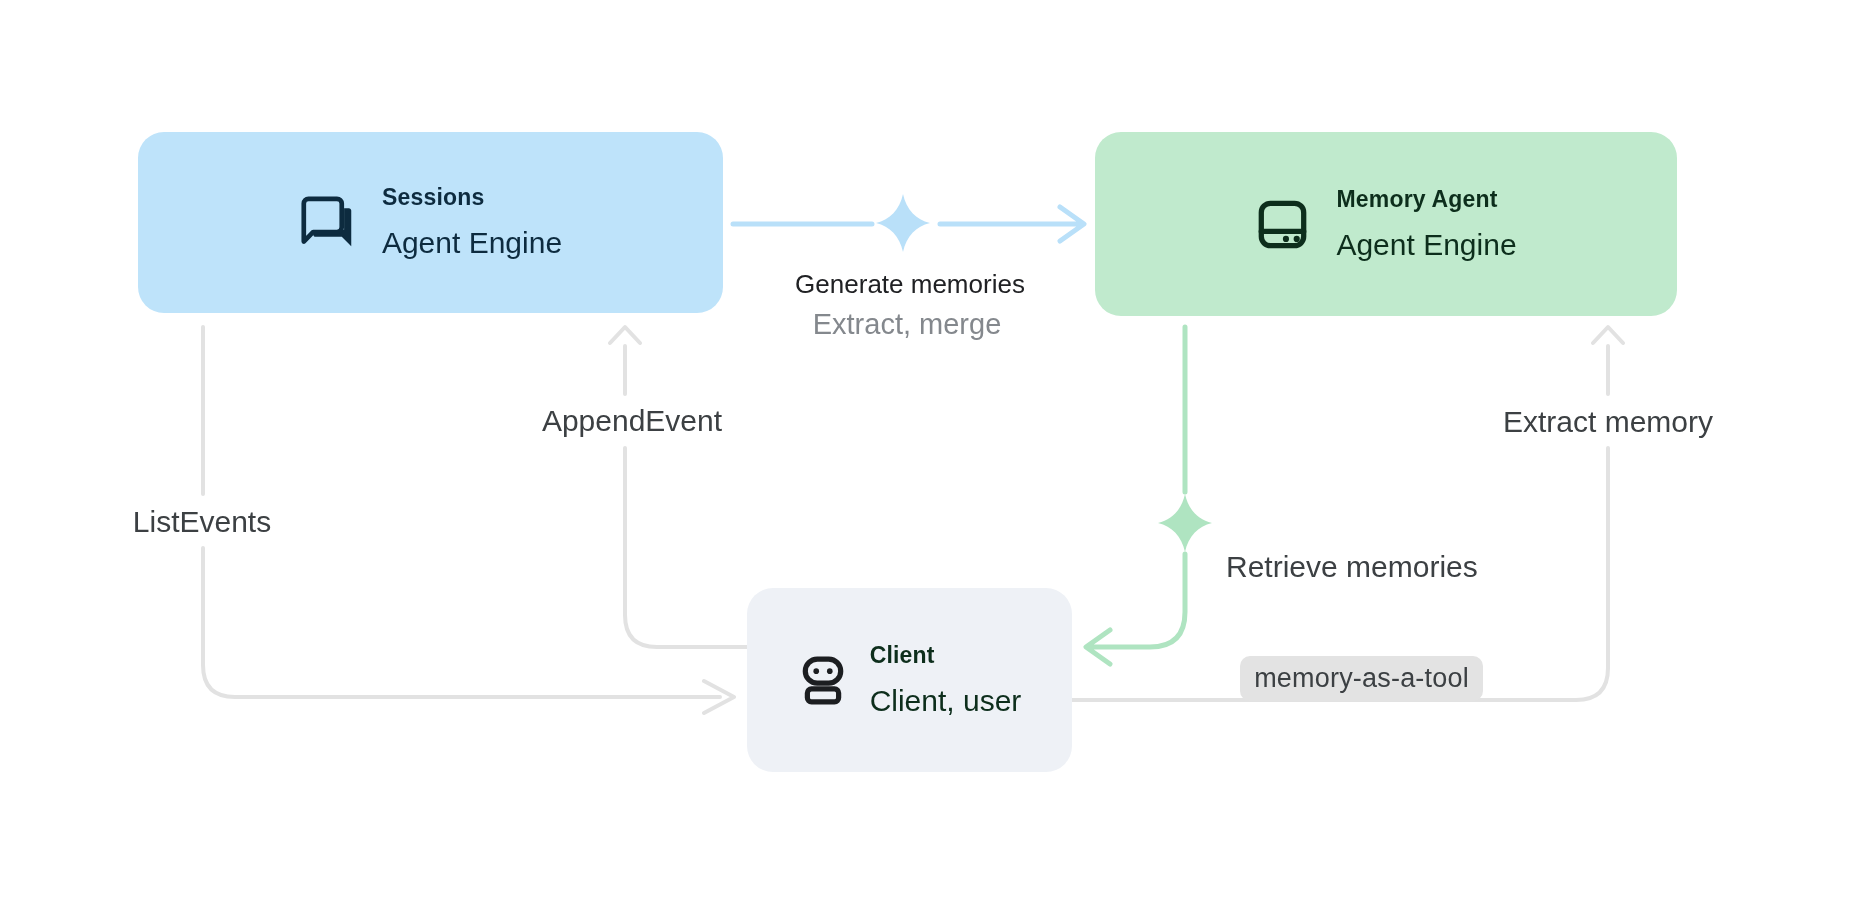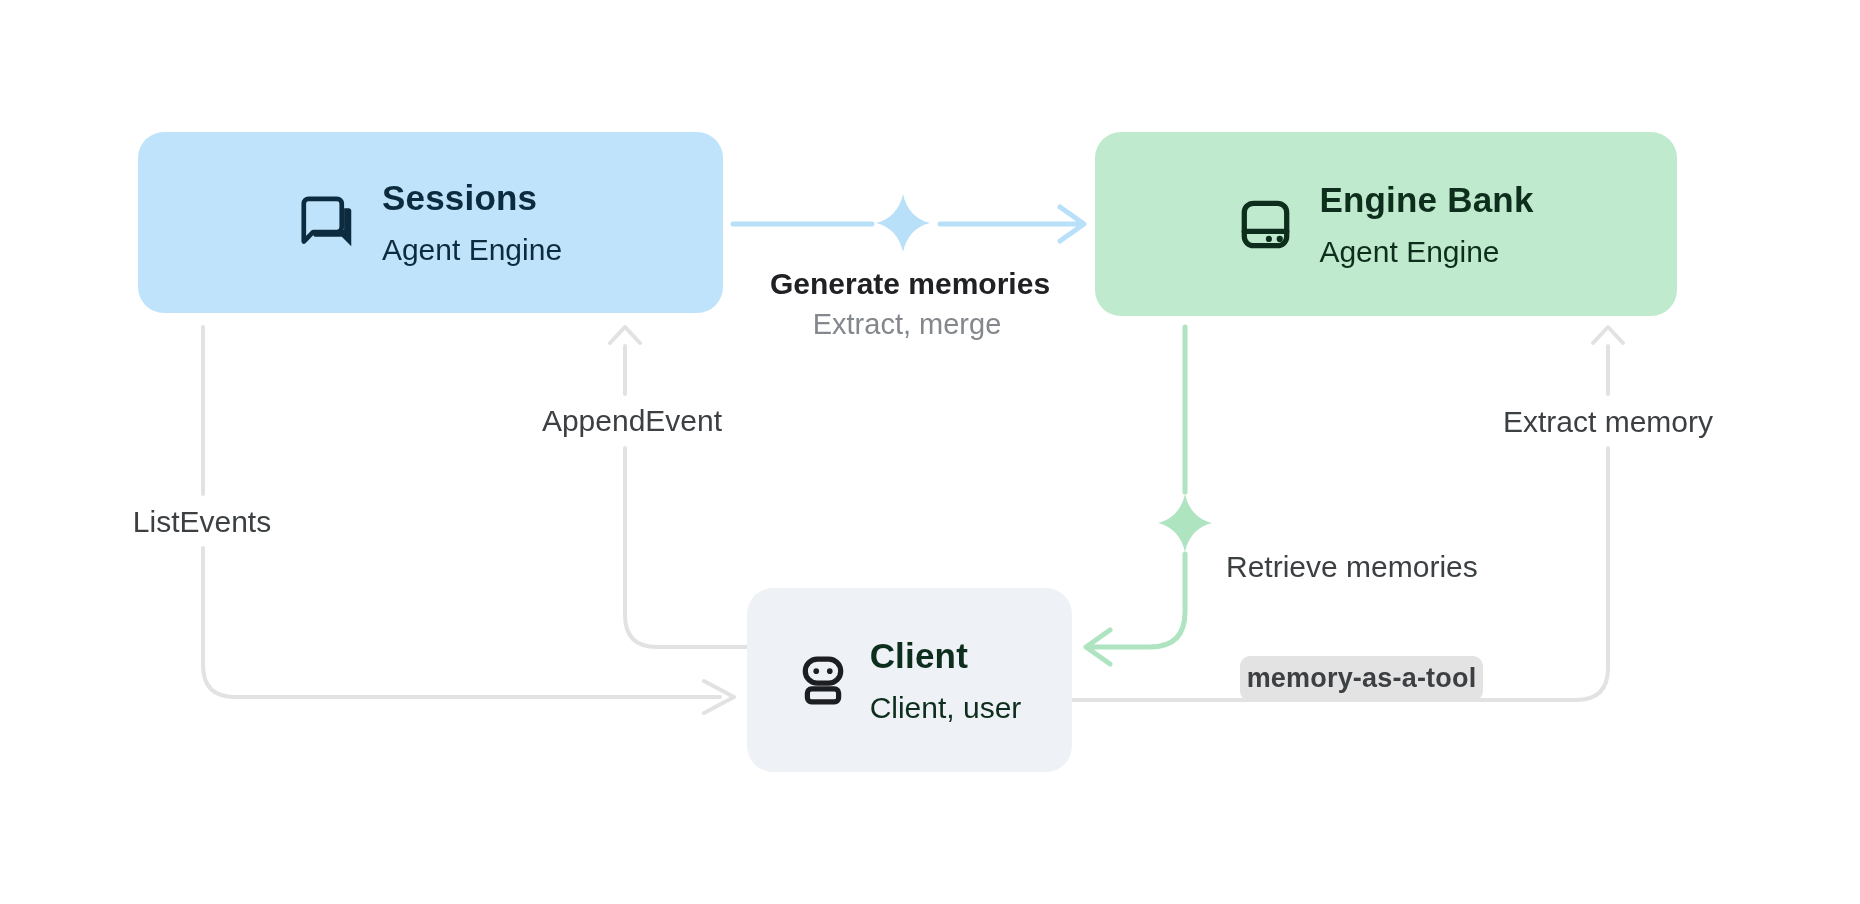--- a/index.html
+++ b/index.html
@@ -29,41 +29,41 @@
   .node{
     position:absolute;
     border-radius:26px;
     display:flex;align-items:center;justify-content:center;
     gap:26px;
   }
   .node-sessions{left:138px;top:132px;width:585px;height:181px;background:var(--session-box-bg);color:var(--navy-text);}
   .node-memory{left:1095px;top:132px;width:582px;height:184px;background:var(--memory-box-bg);color:var(--green-text);}
   .node-agent{left:747px;top:588px;width:325px;height:184px;background:var(--agent-box-bg);color:var(--green-text);gap:22px;}
   .node .txt{display:flex;flex-direction:column;line-height:1.18;}
-  .node .title{font-size:35px;font-weight:700;letter-spacing:.2px;}
+  .node .title{font-size:23px;font-weight:700;letter-spacing:.2px;}
   .node .subtitle{font-size:30px;font-weight:400;margin-top:14px;}
   .icon{display:block;flex:0 0 auto;}
   .icon-sessions .back{fill:var(--navy-text);}
   .icon-sessions .front{fill:var(--session-box-bg);stroke:var(--navy-text);stroke-width:4.6;stroke-linejoin:round;}
   .icon-memory .stroke{fill:none;stroke:var(--green-text);stroke-width:4.6;stroke-linejoin:round;stroke-linecap:round;}
   .icon-memory .dot{fill:var(--green-text);}
   .icon-robot .stroke{fill:none;stroke:var(--agent-icon);stroke-width:5;stroke-linejoin:round;}
   .icon-robot .dot{fill:var(--agent-icon);}
   .edge-label{
     position:absolute;transform:translate(-50%,-50%);
     white-space:nowrap;font-size:30px;color:var(--label-text);
   }
-  .edge-label.strong{font-size:30px;font-weight:700;color:var(--label-strong);}
+  .edge-label.strong{font-size:26px;font-weight:400;color:var(--label-strong);}
   .edge-label.muted{font-size:29px;color:var(--label-muted);}
   .edge-label.left-anchor{transform:translate(0,-50%);}
   .badge{
     position:absolute;left:1240px;top:656px;width:243px;height:45px;
     background:var(--badge-bg);border-radius:10px;
     display:flex;align-items:center;justify-content:center;
-    font-size:27px;color:var(--label-text);letter-spacing:.2px;font-weight:bold;
+    font-size:27px;color:var(--label-text);letter-spacing:.2px;
   }
   path.gray{stroke:var(--gray-arrow);stroke-width:4;fill:none;stroke-linecap:round;stroke-linejoin:round;}
   path.blue{stroke:var(--blue-arrow);stroke-width:5;fill:none;stroke-linecap:round;stroke-linejoin:round;}
   path.green{stroke:var(--green-arrow);stroke-width:5;fill:none;stroke-linecap:round;stroke-linejoin:round;}
   path.spark-blue{fill:var(--blue-arrow);}
   path.spark-green{fill:var(--green-arrow);}
 </style>
 </head>
 <body>
 
@@ -96,21 +96,21 @@
   </div>
 
   <div class="node node-memory">
     <svg class="icon icon-memory" width="55" height="55" viewBox="0 0 48 48">
       <rect class="stroke" x="5.5" y="5.5" width="37" height="37" rx="8"></rect>
       <path class="stroke" d="M5.5 30 H42.5"></path>
       <circle class="dot" cx="27" cy="36.6" r="2.7"></circle>
       <circle class="dot" cx="36.4" cy="36.6" r="2.7"></circle>
     </svg>
     <div class="txt">
-      <span class="title">Engine Bank</span>
+      <span class="title">Memory Agent</span>
       <span class="subtitle">Agent Engine</span>
     </div>
   </div>
 
   <div class="node node-agent">
     <svg class="icon icon-robot" width="50" height="50" viewBox="0 0 48 48">
       <rect class="stroke" x="7" y="4" width="34" height="23" rx="11.5"></rect>
       <circle class="dot" cx="17.5" cy="15.5" r="2.7"></circle>
       <circle class="dot" cx="30.5" cy="15.5" r="2.7"></circle>
       <rect class="stroke" x="9" y="32.5" width="30" height="12.5" rx="4"></rect>

